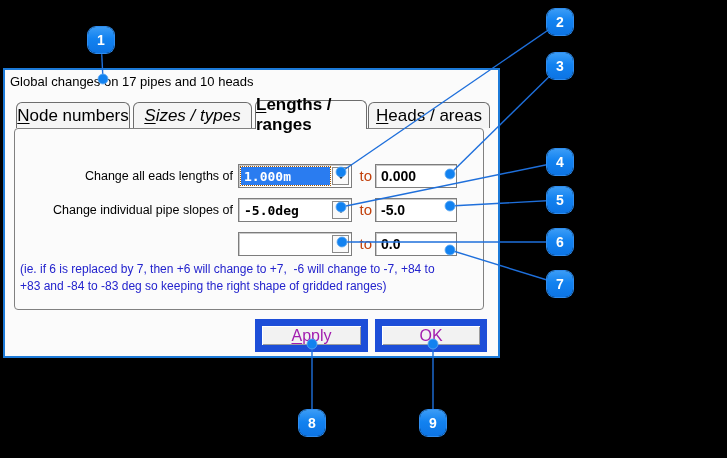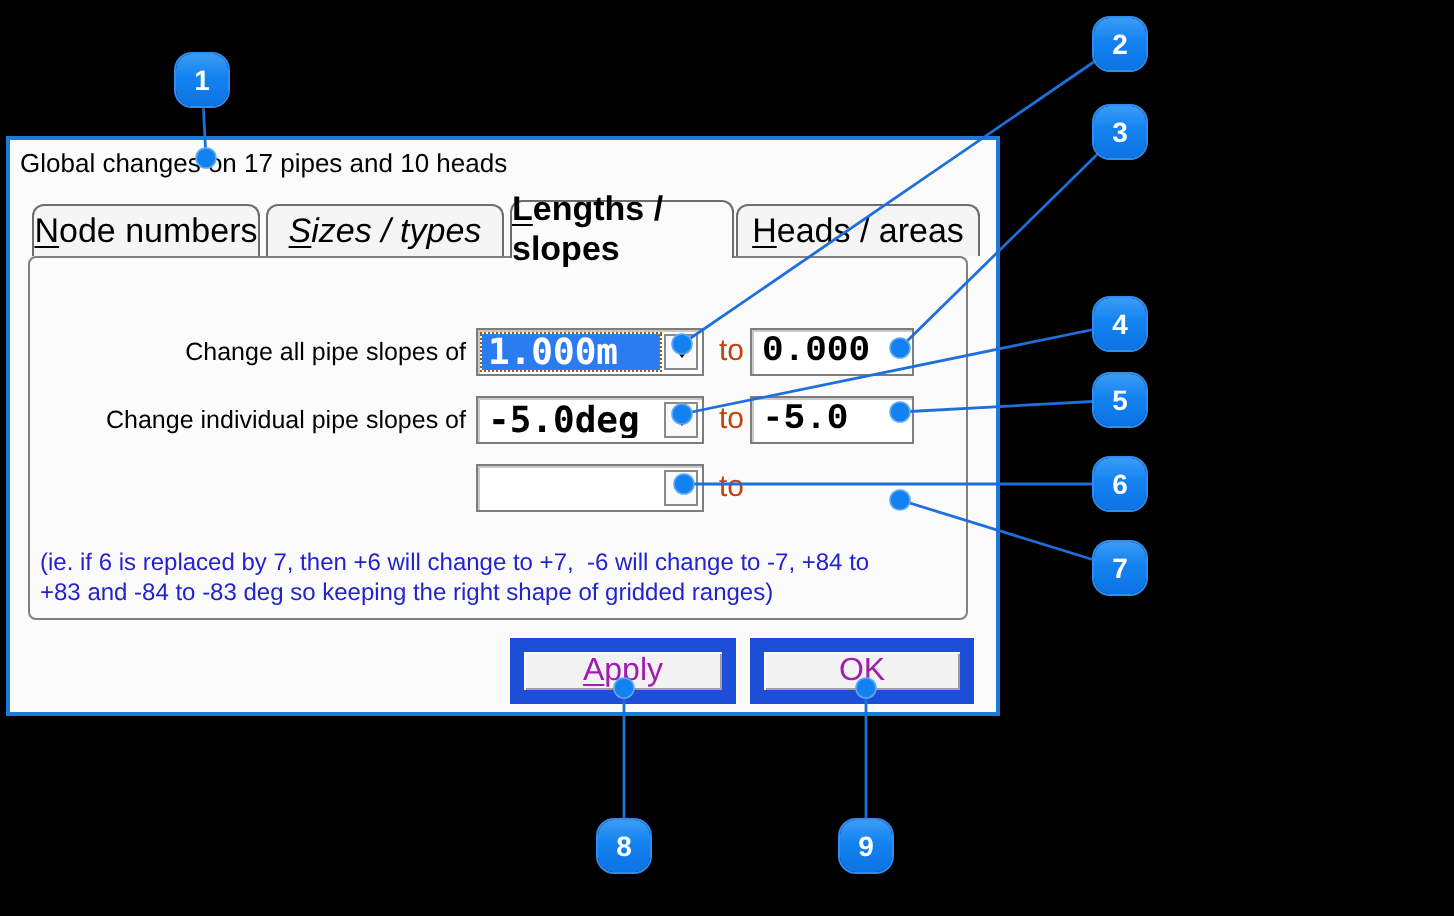--- a/index.html
+++ b/index.html
@@ -20,38 +20,38 @@
   .accel { text-decoration:underline; text-underline-offset:2px; }
 
   .page-box { position:absolute; left:9px; top:58px; width:470px; height:182px;
               border:1px solid #808080; border-radius:4px; background:#fbfbfb; z-index:3; }
 
   .row-label { position:absolute; left:5px; width:223px; line-height:24px;
                text-align:right; font-size:12.5px; color:#000; z-index:5; }
   .combo { position:absolute; left:233px; width:114px; height:24px; background:#fff;
            border:1px solid #7d7d7d; box-shadow:inset 1px 1px 0 #c9c9c9; z-index:5; }
   .combo-value { position:absolute; left:2px; top:2px; bottom:2px; right:21px;
-                 font-family:"DejaVu Sans Mono", monospace; font-weight:bold; font-size:18px;
+                 font-family:"DejaVu Sans Mono", monospace; font-weight:bold; font-size:13px;
                  color:#000; display:flex; align-items:center; padding-left:3px; overflow:hidden; }
   .combo-value.selected { background:#2a7cf0; color:#fff; outline:1px dotted #a85a00; }
   .combo-arrow-btn { position:absolute; right:2px; top:2px; bottom:2px; width:17px;
                      background:#fafafa; border:1px solid #8a8a8a;
                      display:flex; align-items:center; justify-content:center; }
   .tri-down { width:0; height:0; border-left:4px solid transparent;
               border-right:4px solid transparent; border-top:5px solid #000; }
   .to-label { position:absolute; left:350px; width:17px; line-height:24px; text-align:right;
               font-size:15px; color:#c2410c; z-index:5; }
   .tfield { position:absolute; left:370px; width:82px; height:24px; background:#fff;
             border:1px solid #7d7d7d; box-shadow:inset 1px 1px 0 #c9c9c9;
-            font-family:Liberation Mono, monospace; font-weight:bold; font-size:18px;
+            font-family:Liberation Sans, sans-serif; font-weight:bold; font-size:14px;
             color:#000; padding-left:5px; z-index:5; }
   .r1 { top:94px; } .r2 { top:128px; } .r3 { top:162px; }
 
   .note-line { position:absolute; left:15px; font-size:12px; white-space:pre; z-index:5; }
-  .nl1 { top:204px; } .nl2 { top:219px; }
+  .nl1 { top:192px; } .nl2 { top:209px; }
 
   .btn { position:absolute; top:249px; height:33px; background:#f2f2f2;
          border:7px solid #1d4ed8; box-shadow:inset 1px 1px 0 #ffffff, inset -1px -1px 0 #9e9e9e;
          display:flex; align-items:center; justify-content:center;
          font-size:16px; color:#a21caf; z-index:5; cursor:default; }
   .btn-apply { left:250px; width:113px; }
   .btn-ok { left:370px; width:112px; }
 
   
   .callout-svg { position:absolute; left:0; top:0; width:727px; height:458px;
@@ -71,29 +71,29 @@
 
     <div class="dlg-title">Global changes on 17 pipes and 10 heads</div>
 
     <div class="tab" style="left:11px;width:114px;">
         <span><span class="accel">N</span><span>ode numbers</span></span>
       </div>
     <div class="tab" style="left:128px;width:119px;font-style:italic;">
         <span><span class="accel">S</span><span>izes / types</span></span>
       </div>
     <div class="tab active" style="left:250px;width:112px;">
-        <span><span class="accel">L</span><span>engths / slopes</span></span>
+        <span><span class="accel">L</span><span>engths / ranges</span></span>
       </div>
     <div class="tab" style="left:363px;width:122px;">
         <span><span class="accel">H</span><span>eads / areas</span></span>
       </div>
 
     <div class="page-box"></div>
 
-    <div class="row-label r1">Change all pipe slopes of</div>
+    <div class="row-label r1">Change all eads lengths of</div>
     <div class="combo r1">
       <div class="combo-value selected" style="background: rgb(42, 124, 240);">1.000m</div>
       <div class="combo-arrow-btn">
           <div class="tri-down"></div>
         </div>
     </div>
     <div class="to-label r1">to</div>
     <input class="tfield r1" value="0.000" style="">
 
     <div class="row-label r2">Change individual pipe slopes of</div>
@@ -105,20 +105,21 @@
     </div>
     <div class="to-label r2">to</div>
     <input class="tfield r2" value="-5.0" style="">
 
     <div class="combo r3">
       <div class="combo-arrow-btn">
           <div class="tri-down"></div>
         </div>
     </div>
     <div class="to-label r3">to</div>
+    <input class="tfield r3" value="0.0" style="">
 
     <div class="note-line nl1" style="color: rgb(35, 35, 205);">(ie. if 6 is replaced by 7, then +6 will change to +7,  -6 will change to -7, +84 to</div>
     <div class="note-line nl2" style="color: rgb(35, 35, 205);">+83 and -84 to -83 deg so keeping the right shape of gridded ranges)</div>
 
     <div class="btn btn-apply">
         <span><span class="accel">A</span><span>pply</span></span>
       </div>
     <div class="btn btn-ok">
         <span>OK</span>
       </div>

